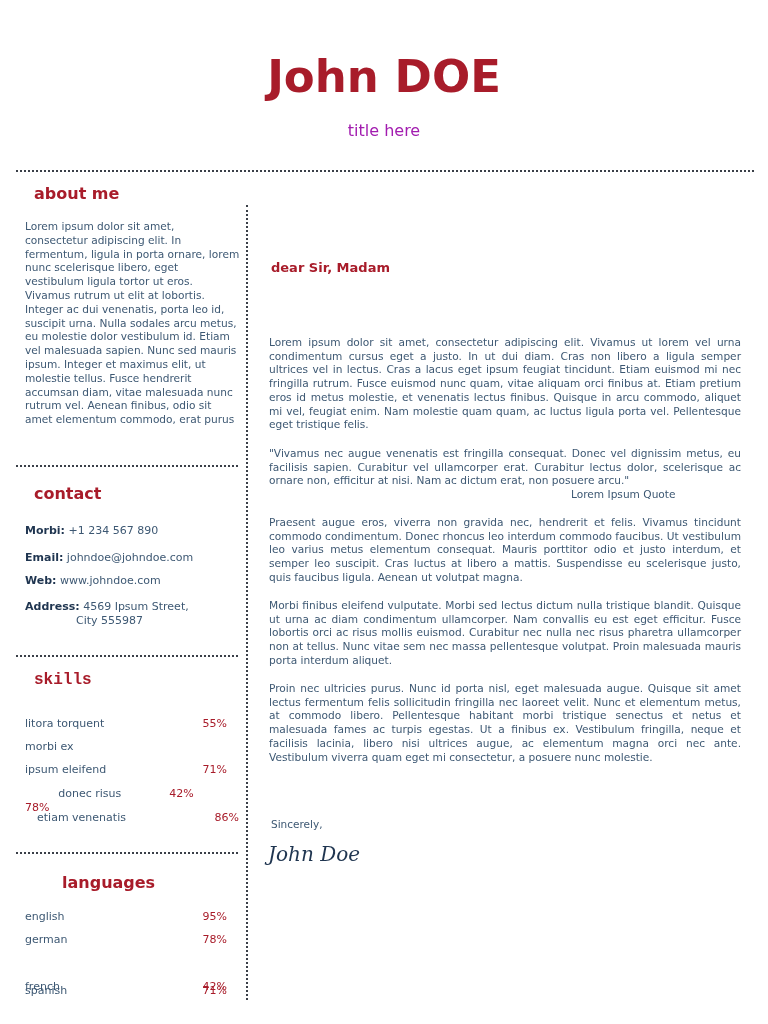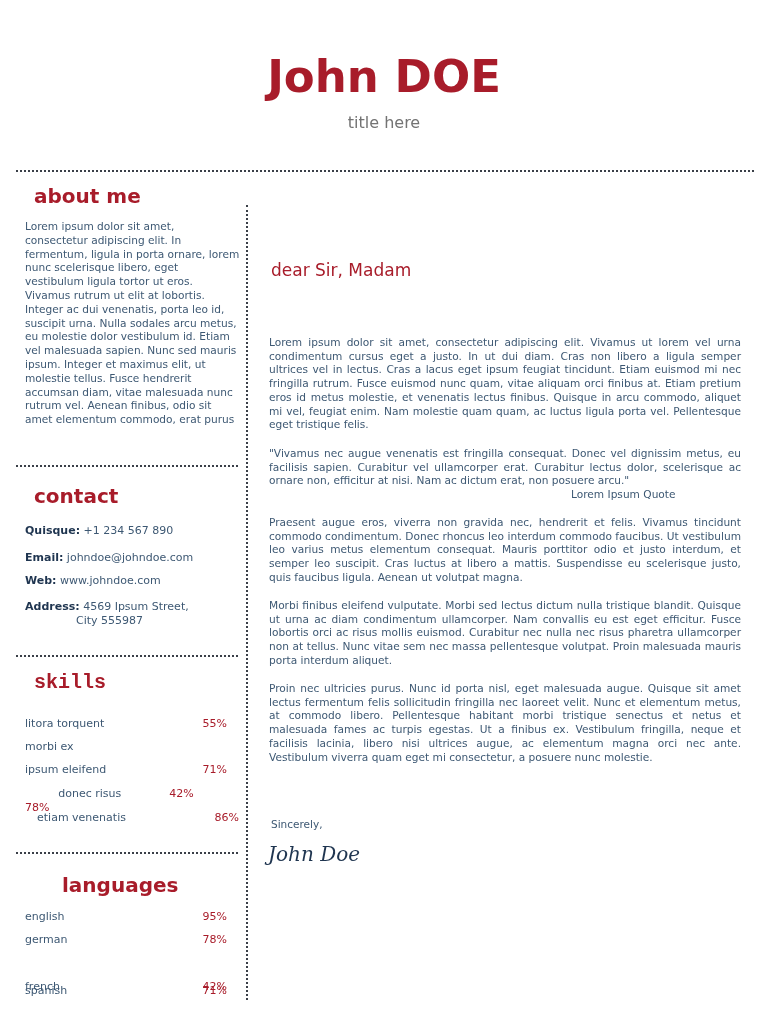--- a/index.html
+++ b/index.html
@@ -1,37 +1,37 @@
 <!DOCTYPE html>
 <html><head>
 <meta charset="utf-8">
 <style>
   * { box-sizing: border-box; margin: 0; padding: 0; }
   html, body { width: 768px; height: 1024px; background: #ffffff; overflow: hidden; }
   body { position: relative; font-family: "DejaVu Sans", sans-serif; color: #2b3a4a; }
 
   .header { position: absolute; left: 0; top: 50px; width: 768px; text-align: center; }
   .name { font-family: "DejaVu Sans", sans-serif; font-weight: bold; font-size: 45px; color: #a81c2a; letter-spacing: 0px; line-height: 54px; }
-  .title { font-size: 16px; color: #737373; margin-top: 8px; line-height: 22px; }
+  .title { font-size: 16px; color: #a21caf; margin-top: 16px; line-height: 22px; }
 
   .hr-top { position: absolute; left: 16px; top: 170px; width: 738px; border-top: 2px dotted #3a3f48; }
   .vline { position: absolute; left: 246px; top: 205px; height: 795px; border-left: 2px dotted #3a3f48; }
-  .sec-title { position: absolute; left: 34px; font-weight: bold; font-size: 20px; color: #a81c2a; }
+  .sec-title { position: absolute; left: 34px; font-weight: bold; font-size: 16px; color: #a81c2a; }
   .sep { position: absolute; left: 16px; width: 222px; border-top: 2px dotted #3a3f48; }
 
   .about-text { position: absolute; left: 25px; top: 220px; width: 215px; font-size: 10.6px; line-height: 13.8px; color: #3d5873; }
 
   .contact-row { position: absolute; left: 25px; font-size: 11px; color: #3d5873; line-height: 14px; }
   .contact-row b { color: #1f3550; font-weight: bold; }
   .addr2 { position: absolute; left: 76px; font-size: 11px; color: #3d5873; }
 
   .item { position: absolute; left: 25px; width: 202px; font-size: 11px; color: #3d5873; display: flex; justify-content: space-between; gap: 48px; }
   .item .pct { color: #a81c2a; }
 
-  .greeting { position: absolute; left: 271px; top: 260px; font-weight: normal; font-size: 17px; color: #a81c2a; }
+  .greeting { position: absolute; left: 271px; top: 260px; font-weight: bold; font-size: 13px; color: #a81c2a; }
 
   .body-p { position: absolute; left: 269px; width: 472px; font-size: 10.6px; line-height: 13.7px; color: #3d5873; text-align: justify; }
   .quote-author { position: absolute; left: 571px; top: 488px; font-size: 10.6px; color: #3d5873; }
 
   .sincerely { position: absolute; left: 271px; top: 818px; font-size: 10.5px; color: #3d5873; }
   .signature { position: absolute; left: 268px; top: 842px; font-family: "DejaVu Serif", serif; font-style: italic; font-size: 20px; color: #1f3550; }
 </style>
 </head>
 <body>
 
@@ -42,21 +42,21 @@
 
 <div class="hr-top"></div>
 <div class="vline"></div>
 
 <div class="sec-title" style="top:184px;">about me</div>
 <div class="about-text">Lorem ipsum dolor sit amet, consectetur adipiscing elit. In fermentum, ligula in porta ornare, lorem nunc scelerisque libero, eget vestibulum ligula tortor ut eros. Vivamus rutrum ut elit at lobortis. Integer ac dui venenatis, porta leo id, suscipit urna. Nulla sodales arcu metus, eu molestie dolor vestibulum id. Etiam vel malesuada sapien. Nunc sed mauris ipsum. Integer et maximus elit, ut molestie tellus. Fusce hendrerit accumsan diam, vitae malesuada nunc rutrum vel. Aenean finibus, odio sit amet elementum commodo, erat purus</div>
 <div class="sep" style="top:465px;"></div>
 
 <div class="sec-title" style="top:484px;">contact</div>
 <div class="contact-row" style="top:524px;">
-  <b>Quisque:</b>
+  <b>Morbi:</b>
   <span>+1 234 567 890</span>
 </div>
 <div class="contact-row" style="top:551px;">
   <b>Email:</b>
   <span>johndoe@johndoe.com</span>
 </div>
 <div class="contact-row" style="top:574px;">
   <b>Web:</b>
   <span>www.johndoe.com</span>
 </div>

